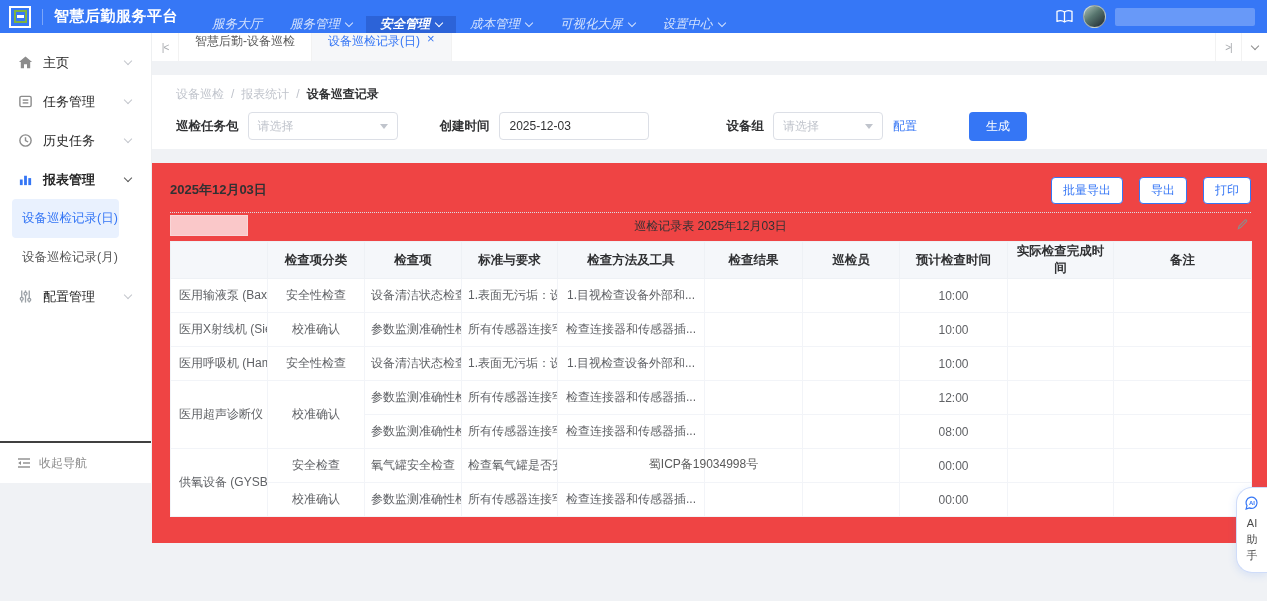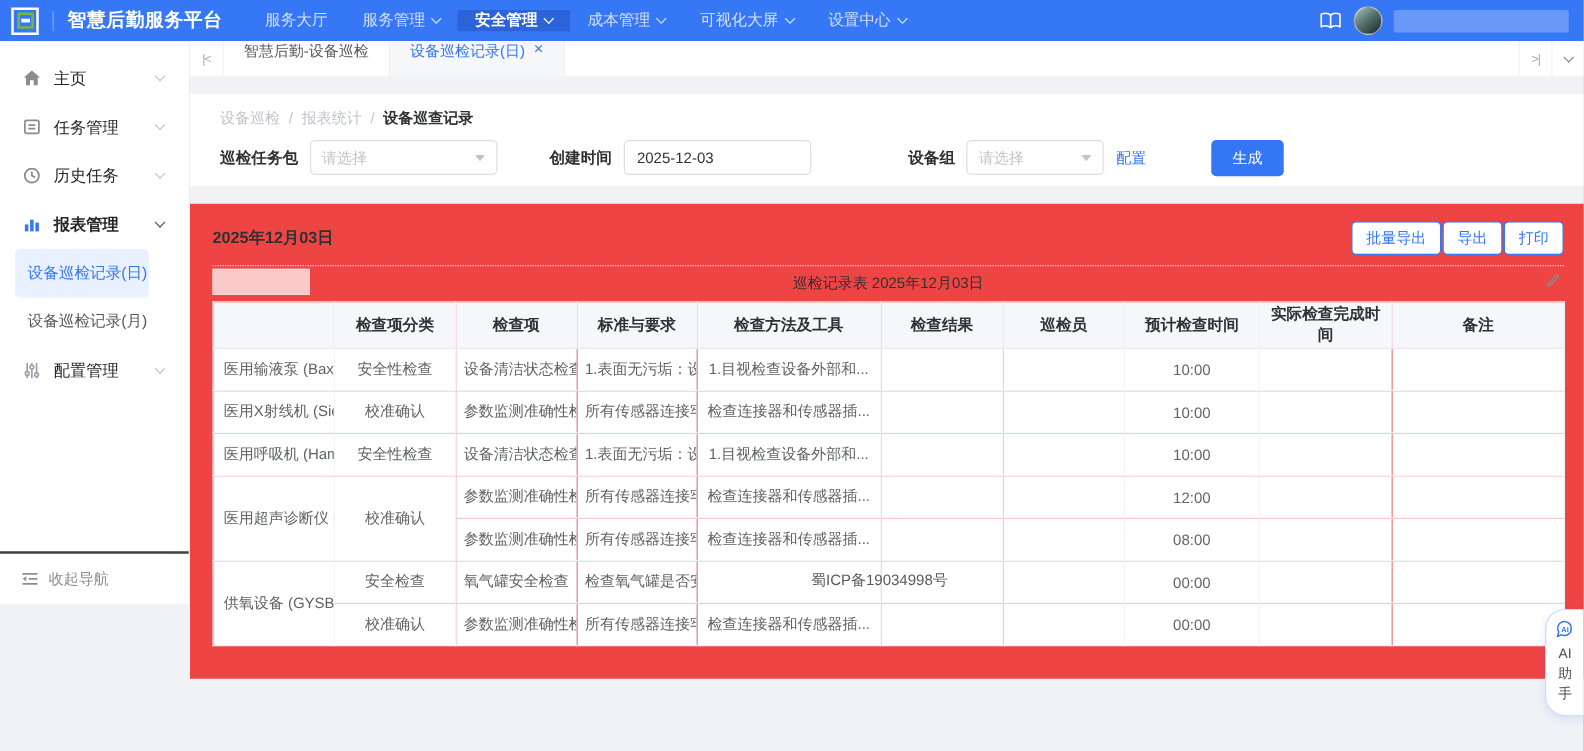--- a/index.html
+++ b/index.html
@@ -7,21 +7,21 @@
   body { font-family:"Liberation Sans","DejaVu Sans",sans-serif; background:#f0f2f5; font-size:12px; }
   .app { width:1267px; height:483px; display:flex; flex-direction:column; }
 
   
   .topnav { height:33px; background:#3677f6; display:flex; align-items:center; flex:0 0 33px; color:#fff; }
   .logo { width:22px; height:22px; border:2px solid #fff; margin-left:9px; display:flex; align-items:center; justify-content:center; }
   .logo-green { width:13px; height:13px; border:2px solid #7cb342; display:flex; align-items:center; justify-content:center; }
   .logo-bar { width:7px; height:3px; background:#fff; }
   .topnav-divider { width:1px; height:16px; background:rgba(255,255,255,.35); margin-left:11px; }
   .app-title { font-size:15px; font-weight:bold; margin-left:11px; letter-spacing:.5px; white-space:nowrap; }
-  .nav-items { display:flex; align-items:center; height:33px; margin-left:20px; }
+  .nav-items { display:flex; align-items:flex-end; height:33px; margin-left:20px;font-style:italic; }
   .nav-item { display:flex; align-items:center; padding:0 14px; font-size:12.5px; color:rgba(255,255,255,.78); cursor:pointer; white-space:nowrap; }
   .nav-item.active { background:#2c63d8; color:#fff; font-weight:bold; }
   .chev { display:inline-block; width:6px; height:6px; border-right:1.4px solid currentColor; border-bottom:1.4px solid currentColor; transform:rotate(45deg); margin-left:6px; margin-top:-3px; }
   .topnav-right { margin-left:auto; display:flex; align-items:center; gap:9px; padding-right:12px; }
   .redact-user { width:140px; height:18px; border-radius:2px; background:rgba(255,255,255,.25); }
   .avatar { width:23px; height:23px; border-radius:50%; background:linear-gradient(140deg,#a7bdb4 5%,#57756e 45%,#263238 90%); border:1px solid rgba(255,255,255,.5); }
 
   
   .body-row { flex:1; display:flex; min-height:0; }
   .sidebar { width:152px; flex:0 0 152px; background:#fff; border-right:1px solid #eef0f2; display:flex; flex-direction:column; padding-top:10px; }
@@ -62,21 +62,21 @@
   .caret { width:0; height:0; border-left:4px solid transparent; border-right:4px solid transparent; border-top:5px solid #c0c4cc; }
   .date-input { width:150px; height:28px; border:1px solid #dcdfe6; border-radius:4px; padding:0 10px; font-size:12px; color:#303133; font-family:inherit; outline:none; }
   .mr42 { margin-right:42px; } .mr78 { margin-right:78px; } .mr10 { margin-right:10px; } .mr52 { margin-right:52px; }
   .link { color:#3576f5; font-size:12px; cursor:pointer; white-space:nowrap; }
   .btn-primary { background:#3576f5; color:#fff; border:none; border-radius:4px; font-size:12px; padding:6px 17px; cursor:pointer; font-family:Liberation Sans, sans-serif; }
 
   
   .panel-report { background:#ef4444; padding:14px 16px 0 18px; flex:0 0 380px; height:380px; }
   .report-head { display:flex; align-items:center; height:26px; }
   .report-date { font-size:13px; font-weight:bold; color:#303133; }
-  .report-actions { margin-left:auto; display:flex; gap:1px; }
+  .report-actions { margin-left:auto; display:flex; gap:16px; }
   .btn-outline { border:1px solid #3576f5; color:#3576f5; background:#fff; border-radius:4px; font-size:12px; padding:4px 11px; cursor:pointer; font-family:inherit; white-space:nowrap; }
   .dotted-divider { border-top:1px dotted #dcdfe6; margin-top:9px; }
   .title-row { position:relative; height:24px; margin-top:1px; display:flex; align-items:center; justify-content:center; }
   .redact-pink { position:absolute; left:0; top:1px; width:78px; height:21px; background:#fac8c9; border:1px solid #f8d6d7; }
   .sheet-title { font-size:12px; color:#303133; }
   .edit-icon { position:absolute; right:2px; top:4px; cursor:pointer; }
 
   .report-table { table-layout:fixed; border-collapse:collapse; width:1081px; margin-top:3px; }
   .report-table th { background:#f5f7fa; color:#303133; font-weight:bold; height:37px; font-size:12.5px; border:1px solid #eef1f5; padding:0 4px; }
   .report-table td { height:34px; color:#606266; font-size:12px; text-align:center; border:1px solid #f2f4f8; padding:0 6px; background:#fff; white-space:nowrap; overflow:hidden; }

